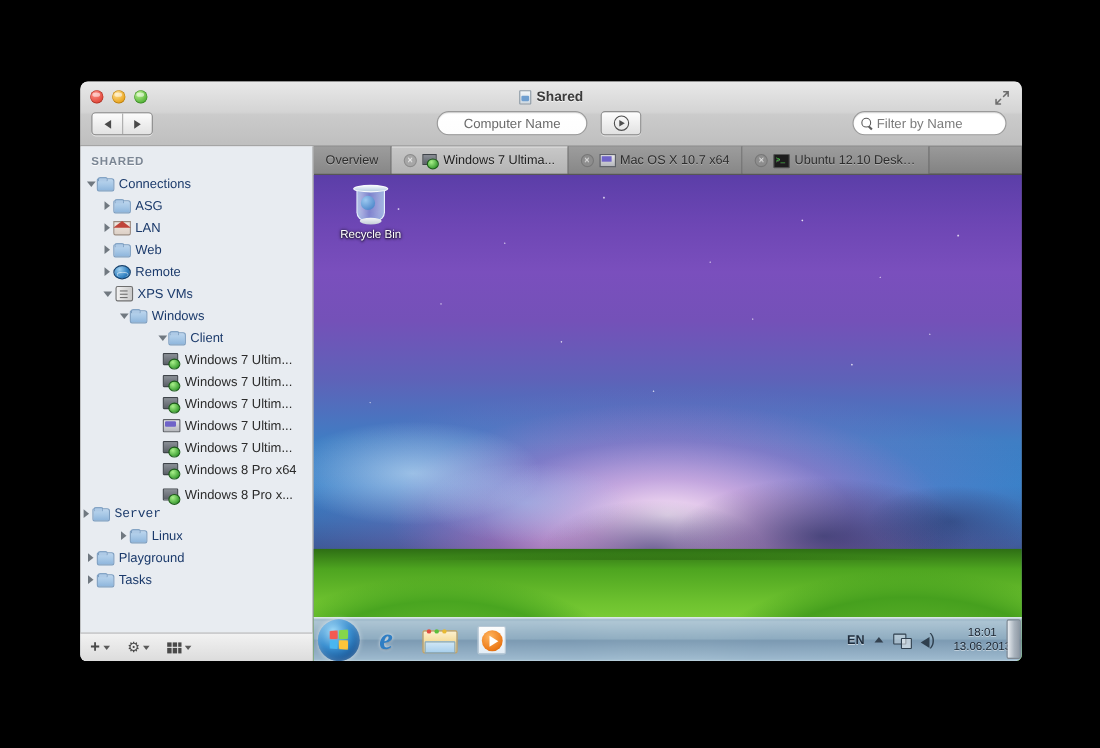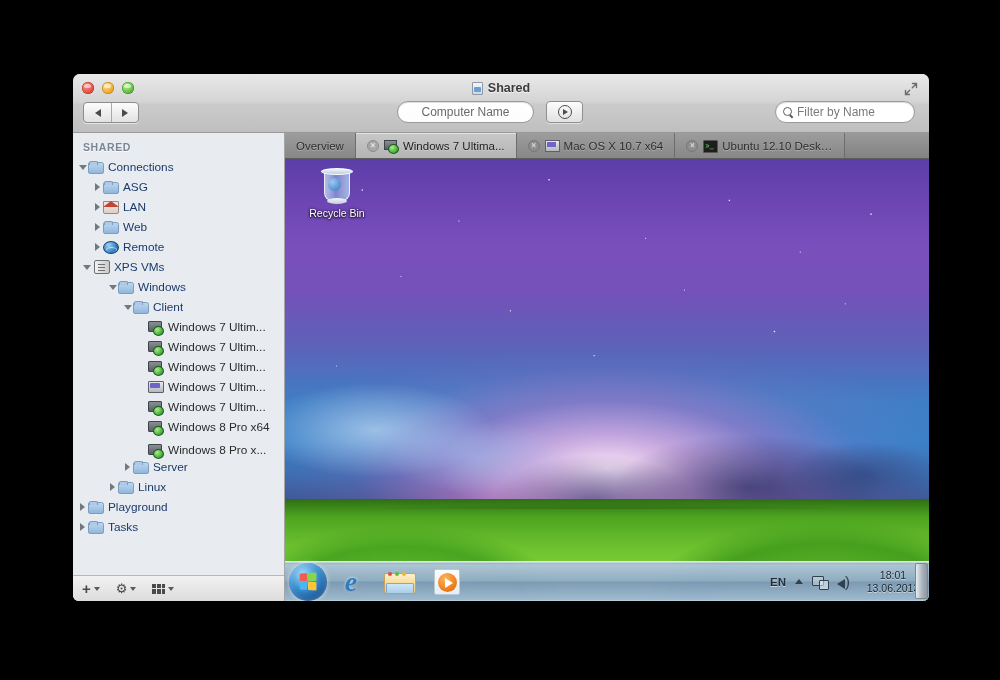--- a/index.html
+++ b/index.html
@@ -643,35 +643,35 @@
               <span class="sb-icon ico-folder"></span>
               <span class="sb-label">Web</span>
             </div>
             <div class="sb-row" style="padding-left: 19px;">
               <span class="disc">
                 <i></i>
               </span>
               <span class="sb-icon ico-globe"></span>
               <span class="sb-label">Remote</span>
             </div>
-            <div class="sb-row" style="padding-left: 8px;">
+            <div class="sb-row" style="padding-left: 19px;">
               <span class="disc open">
                 <i></i>
               </span>
               <span class="sb-icon ico-server"></span>
               <span class="sb-label">XPS VMs</span>
             </div>
             <div class="sb-row" style="padding-left: 34px;">
               <span class="disc open">
                 <i></i>
               </span>
               <span class="sb-icon ico-folder"></span>
               <span class="sb-label">Windows</span>
             </div>
-            <div class="sb-row" style="padding-left: 49px;">
+            <div class="sb-row" style="padding-left: 49px; margin-left: 20px;">
               <span class="disc open">
                 <i></i>
               </span>
               <span class="sb-icon ico-folder"></span>
               <span class="sb-label">Client</span>
             </div>
             <div class="sb-row dark-text" style="padding-left: 64px;">
               <span class="disc"></span>
               <span class="sb-icon ico-rdp"></span>
               <span class="sb-label">Windows 7 Ultim...</span>
@@ -699,21 +699,21 @@
             <div class="sb-row dark-text" style="padding-left: 64px;">
               <span class="disc"></span>
               <span class="sb-icon ico-rdp"></span>
               <span class="sb-label">Windows 8 Pro x64</span>
             </div>
             <div class="sb-row dark-text" style="padding-left: 64px; align-items: flex-end;">
               <span class="disc"></span>
               <span class="sb-icon ico-rdp"></span>
               <span class="sb-label">Windows 8 Pro x...</span>
             </div>
-            <div class="sb-row" style="padding-left: 49px;">
+            <div class="sb-row" style=" font-family: Liberation Mono, monospace;">
               <span class="disc">
                 <i></i>
               </span>
               <span class="sb-icon ico-folder"></span>
               <span class="sb-label">Server</span>
             </div>
             <div class="sb-row" style="padding-left: 34px;">
               <span class="disc">
                 <i></i>
               </span>

